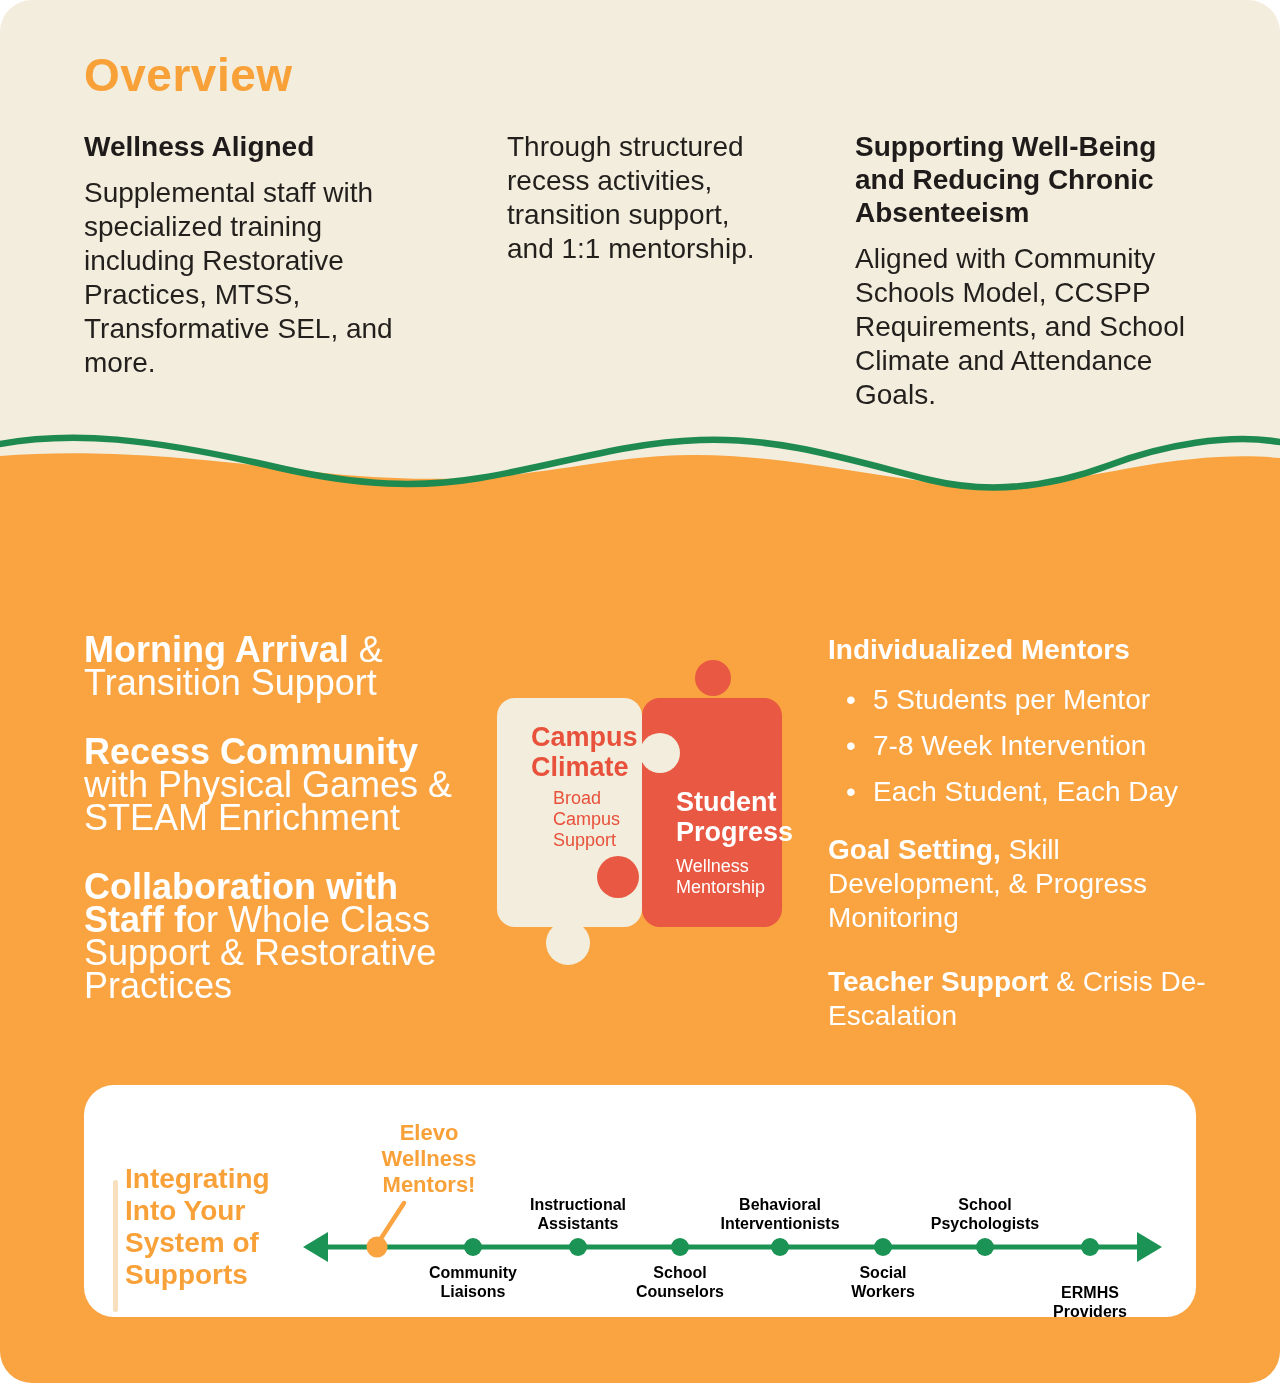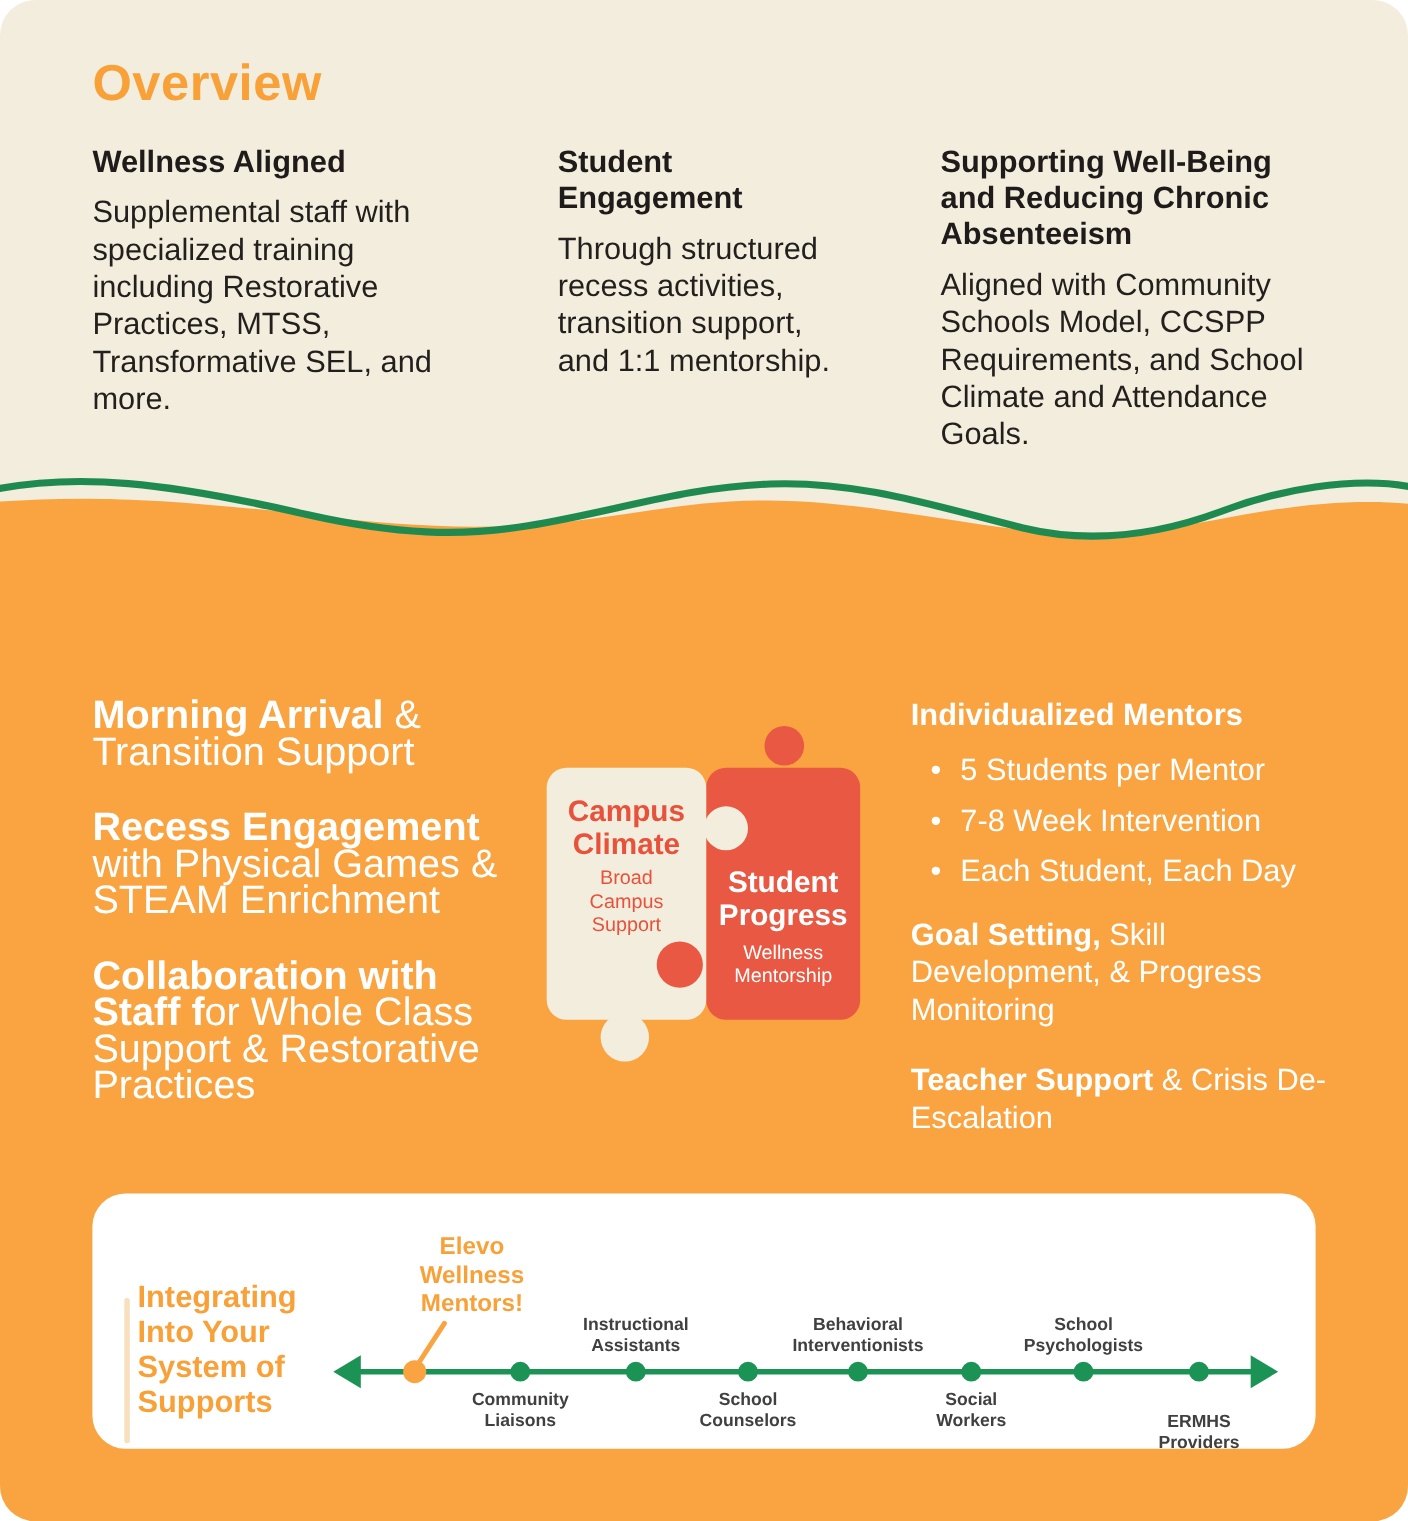--- a/index.html
+++ b/index.html
@@ -23,66 +23,65 @@
   .left-col .item b,.right-col b{font-weight:700;}
   .right-col{position:absolute;left:828px;top:633px;width:380px;color:#ffffff;}
   .right-col .h{font-size:28px;font-weight:700;line-height:34px;margin:0 0 16px 0;}
   .bullets{list-style:none;margin:0 0 24px 0;padding:0;}
   .bullets li{position:relative;padding-left:45px;font-size:28px;line-height:34px;margin-bottom:12px;}
   .bullets li::before{content:"•";position:absolute;left:18px;top:0;font-size:28px;}
   .right-col .item{font-size:28px;line-height:34px;margin:0 0 30px 0;}
   
   .puzzle{position:absolute;left:460px;top:630px;width:360px;height:360px;}
   .puzzle svg{position:absolute;left:0;top:0;}
-  .pz-text{position:absolute;text-align:center;white-space:pre-line;}
+  .pz-text{position:absolute;white-space:pre-line;padding-left:34px;}
   .campus-title{left:37px;top:92px;width:145px;font-size:27px;line-height:30px;font-weight:700;color:#E8513B;}
   .campus-sub{left:59px;top:158px;width:101px;font-size:18px;line-height:21px;color:#E8513B;}
   .student-title{left:182px;top:157px;width:140px;font-size:27px;line-height:30px;font-weight:700;color:#ffffff;}
   .student-sub{left:182px;top:226px;width:140px;font-size:18px;line-height:21px;color:#ffffff;}
   
   .supports-card{position:absolute;left:84px;top:1085px;width:1112px;height:232px;background:#ffffff;border-radius:30px;}
   .sc-bar{position:absolute;left:29px;top:95px;width:5px;height:132px;background:#F8DFBD;border-radius:3px;}
   .sc-heading{position:absolute;left:41px;top:78px;font-size:28px;font-weight:700;line-height:32px;color:#F9A139;white-space:pre-line;}
   .tl-svg{position:absolute;left:0;top:0;}
-  .tl-label{position:absolute;transform:translateX(-50%);text-align:center;font-size:16px;font-weight:700;line-height:19px;color:#404040;white-space:pre-line;}
+  .tl-label{position:absolute;transform:translateX(-50%);text-align:center;font-size:16px;font-weight:700;line-height:19px;color:#000000;white-space:pre-line;}
   .tl-above{top:110px;}
   .tl-below{top:178px;}
   .tl-highlight{position:absolute;left:345px;top:35px;transform:translateX(-50%);text-align:center;font-size:22px;font-weight:700;line-height:26px;color:#F9A139;white-space:pre-line;}
 </style>
 </head>
 <body>
 
 <div class="poster">
 
   <div class="overview-title">Overview</div>
 
   <div class="ov-card ov-1">
     <p class="h">Wellness Aligned</p>
     <p class="b">Supplemental staff with specialized training including Restorative Practices, MTSS, Transformative SEL, and more.</p>
   </div>
   <div class="ov-card ov-2">
-    <p class="h">Student Engagement</p>
     <p class="b">Through structured recess activities, transition support, and 1:1 mentorship.</p>
   </div>
   <div class="ov-card ov-3">
     <p class="h">Supporting Well-Being and Reducing Chronic Absenteeism</p>
     <p class="b">Aligned with Community Schools Model, CCSPP Requirements, and School Climate and Attendance Goals.</p>
   </div>
 
   <div class="orange-section"></div>
 
   <svg class="wave" viewBox="0 0 1280 110" preserveAspectRatio="none">
     <path fill="#F9A441" d="M0,46 C80,40 160,44 280,58 C360,68 430,72 500,66 C580,58 620,46 690,45 C770,44 850,62 930,72 C990,79 1060,72 1130,58 C1190,47 1240,44 1280,48 L1280,110 L0,110 Z"></path>
     <path fill="none" stroke="#1F8A50" stroke-width="6.5" stroke-linecap="round" d="M-5,35 C70,20 150,28 280,58 C360,76 420,78 480,68 C560,55 620,33 700,30 C780,27 850,50 930,70 C980,82 1040,81 1110,55 C1160,36 1230,22 1285,33"></path>
   </svg>
 
 
   <div class="left-col">
     <p class="item"><b>Morning Arrival</b><span> &amp; Transition Support</span></p>
-    <p class="item"><b>Recess Engagement</b><span> with Physical Games &amp; STEAM Enrichment</span></p>
+    <p class="item"><b>Recess Community</b><span> with Physical Games &amp; STEAM Enrichment</span></p>
     <p class="item"><b>Collaboration with Staff f</b><span>or Whole Class Support &amp; Restorative Practices</span></p>
   </div>
 
   <div class="puzzle">
     <svg width="360" height="360" viewBox="0 0 360 360">
       <circle cx="253" cy="48" r="18" fill="#E85842"></circle>
       <rect x="182" y="68" width="140" height="229" rx="18" fill="#E85842"></rect>
       <circle cx="108" cy="313" r="22" fill="#F2EDDC"></circle>
       <rect x="37" y="68" width="145" height="229" rx="18" fill="#F2EDDC"></rect>
       <circle cx="200" cy="123" r="20" fill="#F2EDDC"></circle>

